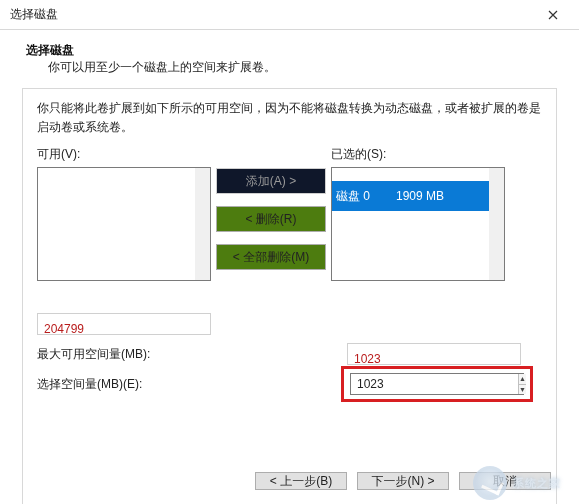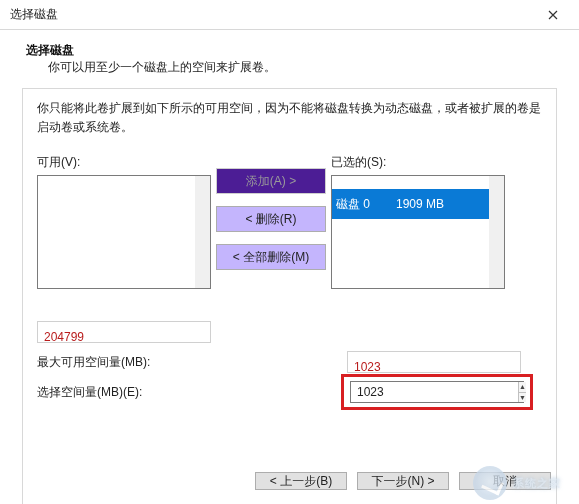--- a/index.html
+++ b/index.html
@@ -60,21 +60,20 @@
     }
     .columns {
       display: flex;
       padding: 6px 14px 0 14px;
       align-items: flex-start;
       gap: 0;
     }
     .col-label {
       color: #222;
       margin-bottom: 4px;
-      margin-top: 8px;
     }
     .col-left {
       width: 174px;
     }
     .col-mid {
       width: 120px;
       display: flex;
       flex-direction: column;
       align-items: center;
       padding-top: 22px;
@@ -102,29 +101,29 @@
       color: #fff;
       background: #0a7ad6;
       padding: 15px 4px;
       gap: 26px;
       margin-top: 13px;
     }
     .mid-btn {
       width: 110px;
       height: 26px;
       border: 1px solid #adadad;
-      background: #c4b5fd;
+      background: #4d7c0f;
       color: #222;
       display: flex;
       align-items: center;
       justify-content: center;
     }
     .mid-btn.disabled {
       color: #9a9a9a;
-      background: #4c1d95;
+      background: #0f172a;
       border-color: #cfcfcf;
     }
     .rows {
       padding: 28px 14px 0 14px;
     }
     .row {
       display: flex;
       align-items: center;
       height: 30px;
     }

